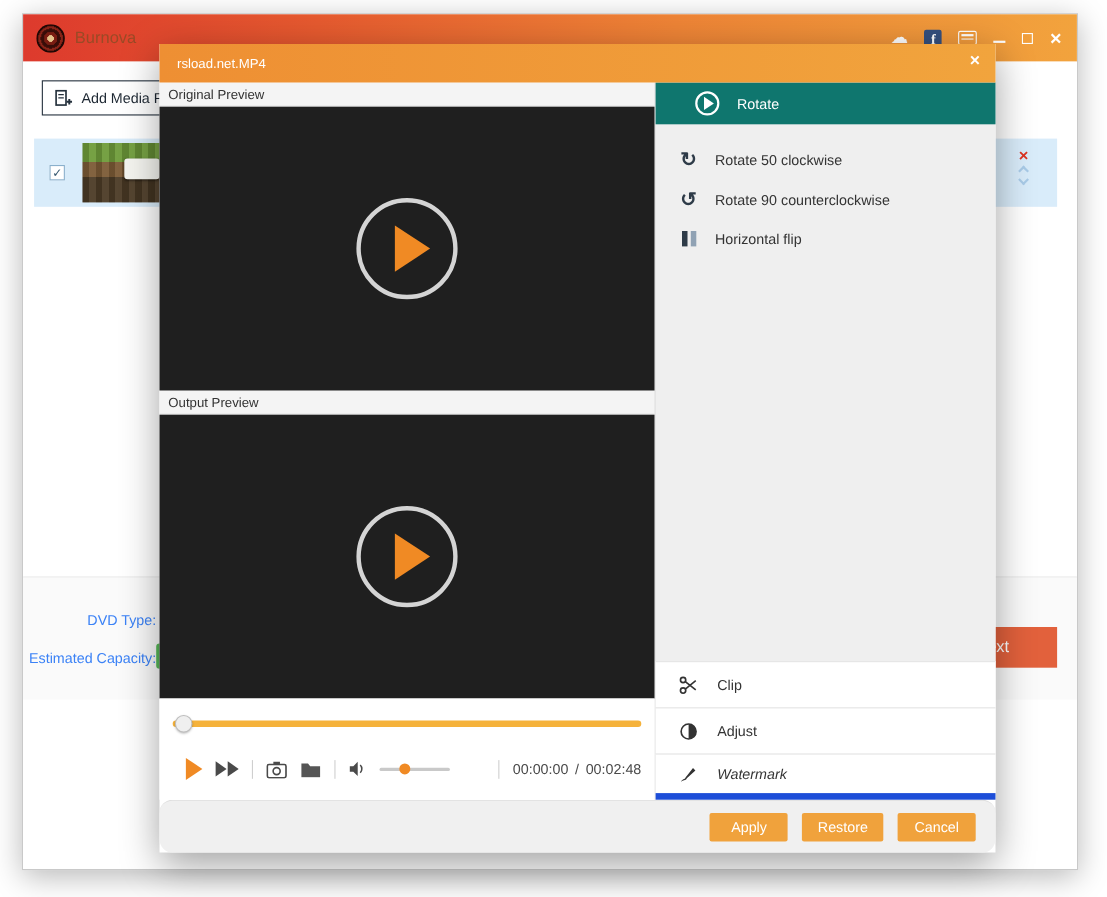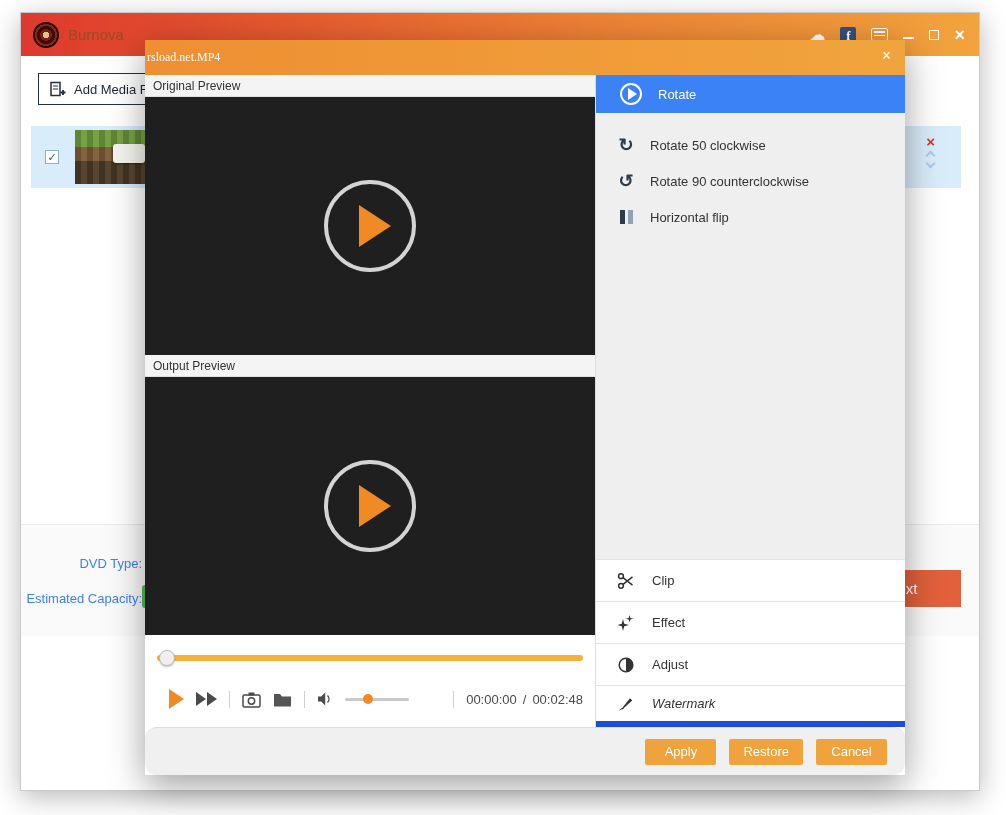--- a/index.html
+++ b/index.html
@@ -75,22 +75,22 @@
     position:absolute; left:822px; top:514px; width:118px; height:37px; border:none;
     background:#e2613c; color:#fff; font-size:15px; display:flex; align-items:center; justify-content:center;
   }
 
   
   .dialog {
     position:absolute; left:145px; top:40px; width:760px; height:735px; z-index:10;
     background:#fff; box-shadow:0 10px 34px rgba(0,0,0,.38);
   }
   .dlg-title {
-    position:relative; height:35px; display:flex; align-items:center; padding:0 2px;
-    background:linear-gradient(90deg,#ee8f33,#f1a43d); color:#fff; font-size:12px;font-family:Liberation Serif, serif;
+    position:relative; height:35px; display:flex; align-items:center; padding:0 16px;
+    background:linear-gradient(90deg,#ee8f33,#f1a43d); color:#fff; font-size:12px;
   }
   .dlg-close { position:absolute; right:14px; top:8px; color:#fff; font-size:16px; font-weight:bold; line-height:1; }
   .dlg-body { display:flex; height:652px; }
   .dlg-left { width:450px; display:flex; flex-direction:column; }
   .preview-label {
     height:22px; background:#f4f4f4; border-bottom:1px solid #e1e1e1;
     font-size:12px; color:#333; display:flex; align-items:center; padding-left:8px;
   }
   .video { height:258px; background:#1f1f1f; position:relative; }
   .play-overlay {
@@ -107,21 +107,21 @@
   .play-tri { width:0; height:0; border-left:15px solid #f08a24; border-top:10px solid transparent; border-bottom:10px solid transparent; }
   .ff { display:flex; gap:1px; }
   .ff i { width:0; height:0; border-left:10px solid #4a4a4a; border-top:7px solid transparent; border-bottom:7px solid transparent; }
   .sep { width:1px; height:17px; background:#cfcfcf; }
   .sep.push { margin-left:auto; }
   .vol-track { position:relative; width:64px; height:3px; background:#c9c9c9; border-radius:2px; }
   .vol-dot { position:absolute; left:18px; top:-4px; width:10px; height:10px; background:#f08a24; border-radius:50%; }
   .time { font-size:13px; color:#4a4a4a; display:flex; gap:6px; }
 
   .dlg-right { width:310px; background:#efefef; border-left:1px solid #ddd; display:flex; flex-direction:column; }
-  .panel-header { height:38px; background:#3b82f6; color:#fff; display:flex; align-items:center; padding-left:24px; gap:16px; font-size:13px; flex:none; }
+  .panel-header { height:38px; background:#0f766e; color:#fff; display:flex; align-items:center; padding-left:36px; gap:16px; font-size:13px; flex:none; }
   .circ { width:22px; height:22px; border:2px solid #fff; border-radius:50%; display:flex; align-items:center; justify-content:center; flex:none; }
   .circ .tri { width:0; height:0; border-left:9px solid #fff; border-top:6px solid transparent; border-bottom:6px solid transparent; margin-left:3px; }
 
   .rotate-list { padding-top:14px; }
   .rotate-item { height:36px; display:flex; align-items:center; padding-left:20px; gap:14px; font-size:13px; color:#333; cursor:default; }
   .ri-glyph { width:20px; text-align:center; font-size:18px; font-weight:bold; color:#2e3b48; line-height:1; }
   .flip-h { width:20px; display:flex; gap:3px; justify-content:center; }
   .flip-h .b1 { width:5px; height:14px; background:#2e3b48; }
   .flip-h .b2 { width:5px; height:14px; background:#90a2b4; }
   .flip-v { width:20px; display:flex; flex-direction:column; gap:3px; align-items:center; }
@@ -290,29 +290,20 @@
             <circle cx="4" cy="4.2" r="2.4" fill="none" stroke="#333" stroke-width="1.5"></circle>
             <circle cx="4" cy="13.8" r="2.4" fill="none" stroke="#333" stroke-width="1.5"></circle>
             <path d="M6 5.6 L15.5 13.2 M6 12.4 L15.5 4.8" stroke="#333" stroke-width="1.5"></path>
           </svg>
         </span>
         <span>Clip</span>
       </div>
       <div class="tool-item">
         <span class="ti-icon">
           <svg width="18" height="18" viewBox="0 0 18 18">
-            <path d="M6 5 L7.2 9.8 L12 11 L7.2 12.2 L6 17 L4.8 12.2 L0.5 11 L4.8 9.8 Z" fill="#333"></path>
-            <path d="M12.5 1 L13.3 4 L16.5 4.8 L13.3 5.6 L12.5 8.6 L11.7 5.6 L8.8 4.8 L11.7 4 Z" fill="#333"></path>
-          </svg>
-        </span>
-        <span>Effect</span>
-      </div>
-      <div class="tool-item">
-        <span class="ti-icon">
-          <svg width="18" height="18" viewBox="0 0 18 18">
             <circle cx="9" cy="9" r="6.8" fill="none" stroke="#333" stroke-width="1.5"></circle>
             <path d="M9 2.2 A6.8 6.8 0 0 1 9 15.8 Z" fill="#333"></path>
           </svg>
         </span>
         <span>Adjust</span>
       </div>
       <div class="tool-item">
         <span class="ti-icon">
           <svg width="18" height="18" viewBox="0 0 18 18">
             <path d="M2 16 C3.2 12.8 5.4 14 6.4 11.6 L13 3.2 L15.2 5.4 L7.4 12.6 C6.2 15.2 4 13.8 2 16 Z" fill="#333"></path>

